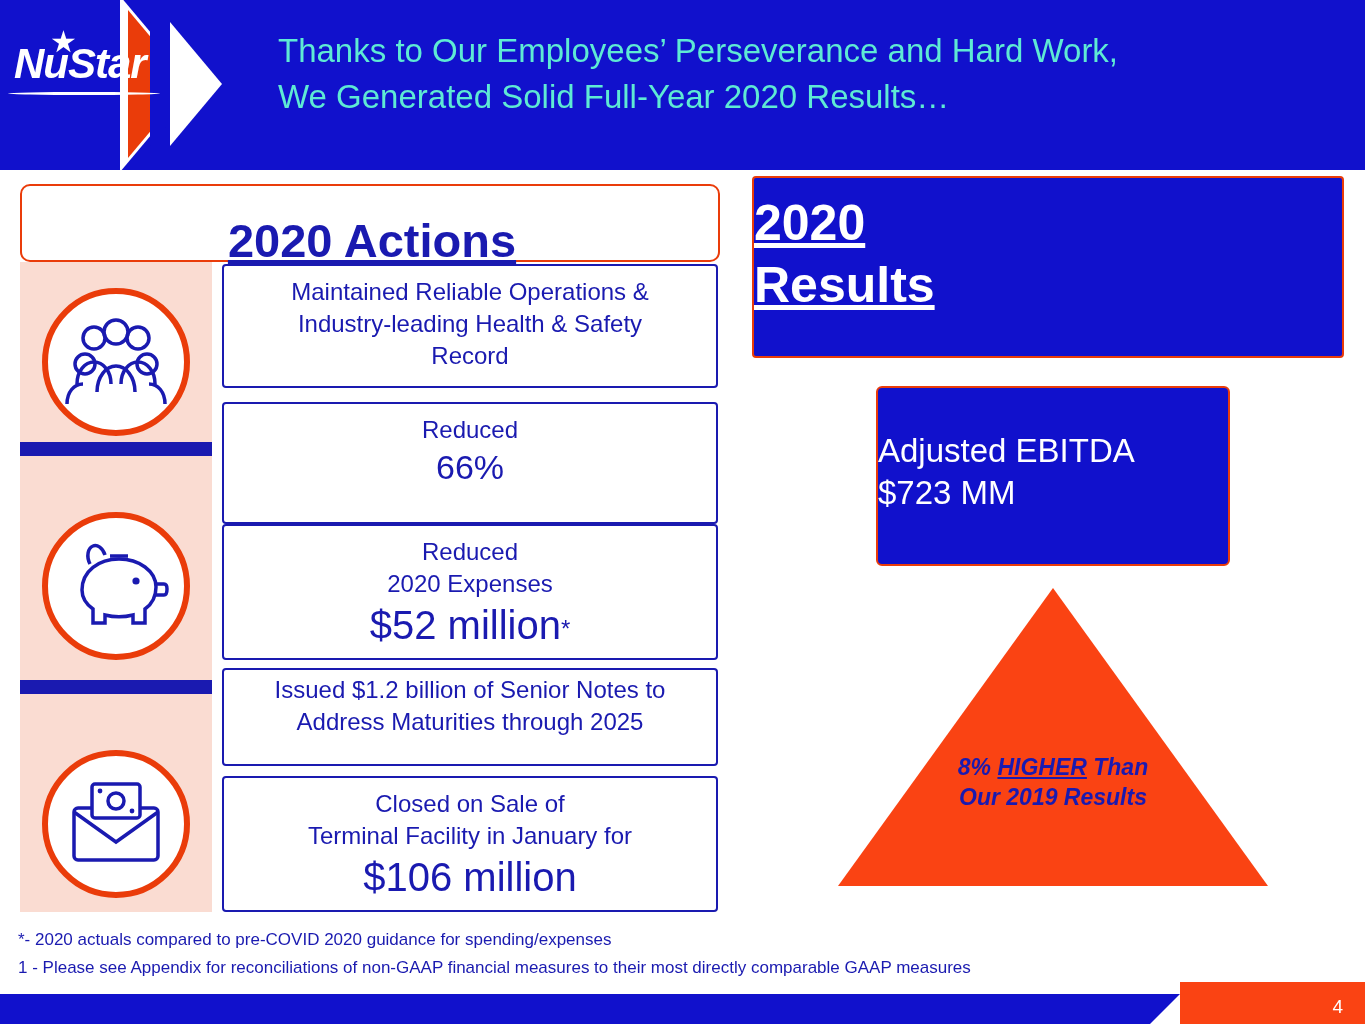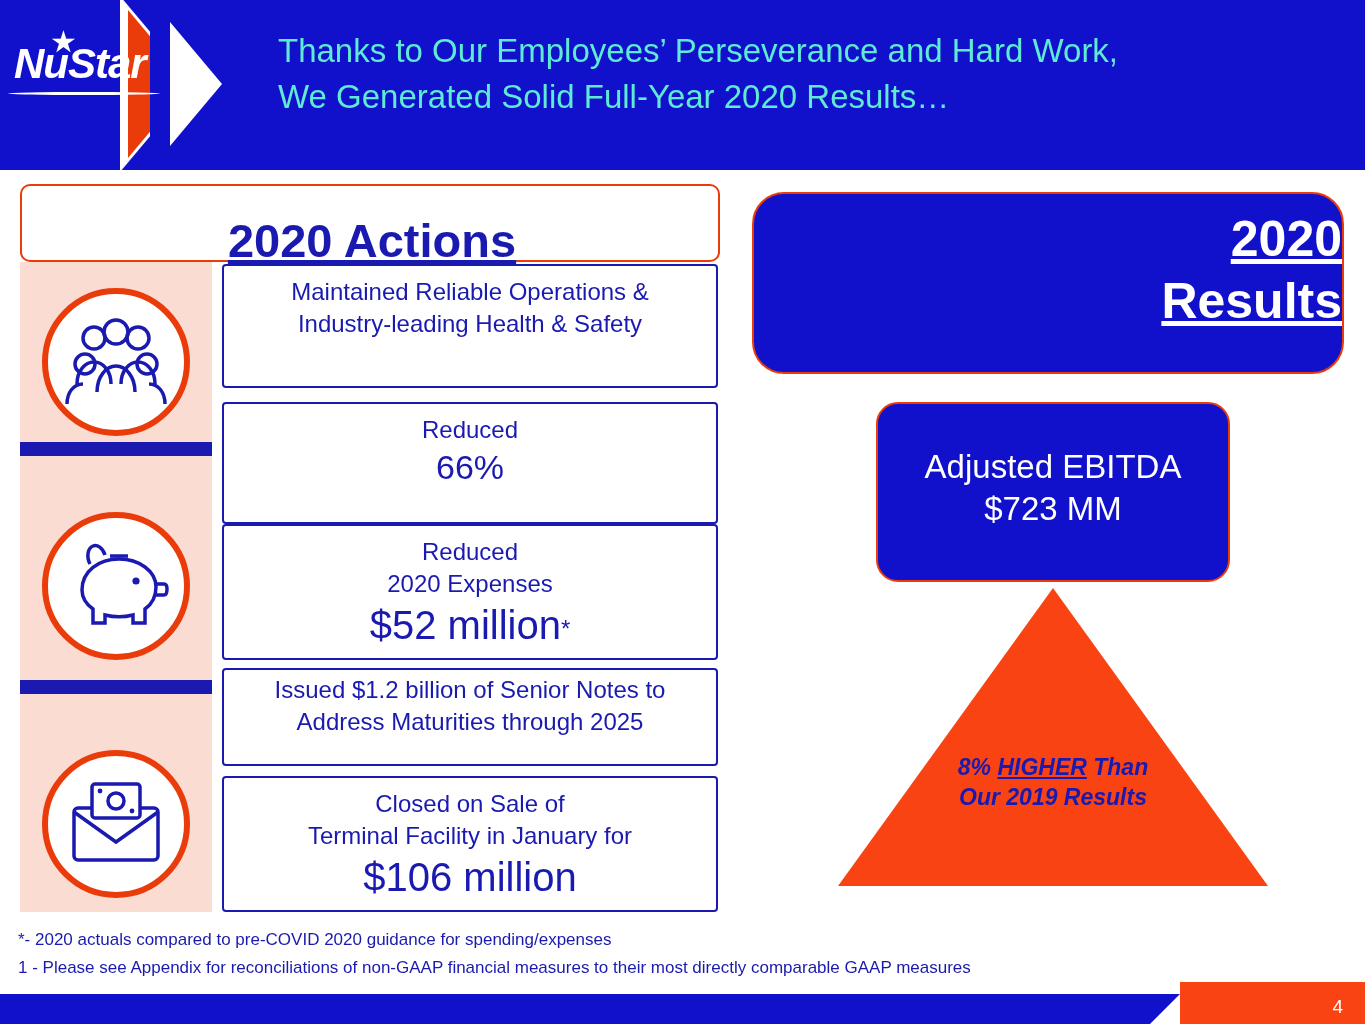--- a/index.html
+++ b/index.html
@@ -173,48 +173,47 @@
     font-size: 40px;
     line-height: 50px;
   }
   .ab-pad { padding-top: 10px; }
   .ab-pad-lg { padding-top: 4px; }
   .star-sup { font-size: 24px; vertical-align: 2px; }
 
   
   .results-box {
     position: absolute;
-    left: 752px; top: 192px;
+    left: 752px; top: 176px;
     width: 592px; height: 182px;
     background: #1111cc;
     border: 2px solid #ea3c0a;
-    border-radius: 32px;
-    box-sizing: border-box;
-    color: #ffffff;
-    text-align: right;
+    border-radius: 4px;
+    box-sizing: border-box;
+    color: #ffffff;
+    text-align: left;
   }
   .results-text {
     padding-top: 14px;
     font-size: 50px;
     line-height: 62px;
     font-weight: bold;
     text-decoration: underline;
     white-space: pre-line;
   }
 
   .ebitda-box {
     position: absolute;
-    left: 876px; top: 402px;
+    left: 876px; top: 386px;
     width: 354px; height: 180px;
     background: #1111cc;
     border: 2px solid #ea3c0a;
-    border-radius: 22px;
-    box-sizing: border-box;
-    color: #ffffff;
-    text-align: center;
+    border-radius: 6px;
+    box-sizing: border-box;
+    color: #ffffff;
   }
   .ebitda-text {
     padding-top: 42px;
     font-size: 33px;
     line-height: 42px;
     white-space: pre-line;
   }
 
   .triangle {
     position: absolute;
@@ -332,20 +331,21 @@
     <rect x="32" y="10" width="48" height="34" rx="3" fill="#ffffff"></rect>
     <circle cx="56" cy="27" r="8"></circle>
     <circle cx="40" cy="17" r="2.4" fill="#1a1ab0" stroke="none"></circle>
     <circle cx="72" cy="37" r="2.4" fill="#1a1ab0" stroke="none"></circle>
   </svg>
 </div>
 
 <div class="action-box ab1">
   <div class="ab-line ab-pad">Maintained Reliable Operations &amp;</div>
   <div class="ab-line">Industry-leading Health &amp; Safety</div>
+  <div class="ab-line">Record</div>
 </div>
 
 <div class="action-box ab2">
   <div class="ab-line ab-pad">Reduced</div>
   <div class="ab-big">66%</div>
 </div>
 
 <div class="action-box ab3">
   <div class="ab-line ab-pad">Reduced</div>
   <div class="ab-line">2020 Expenses</div>

